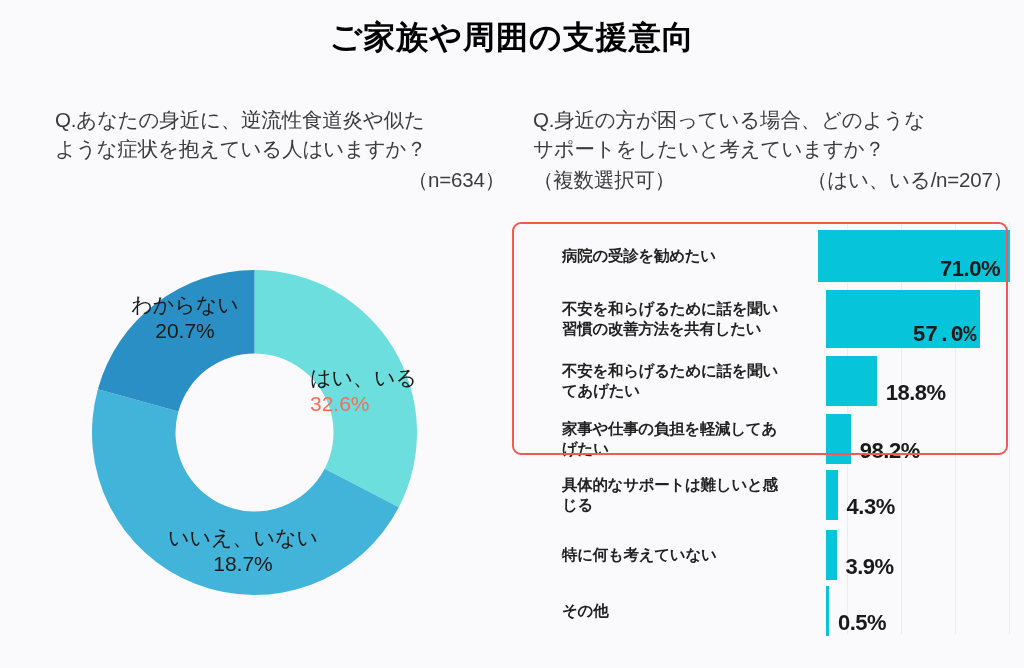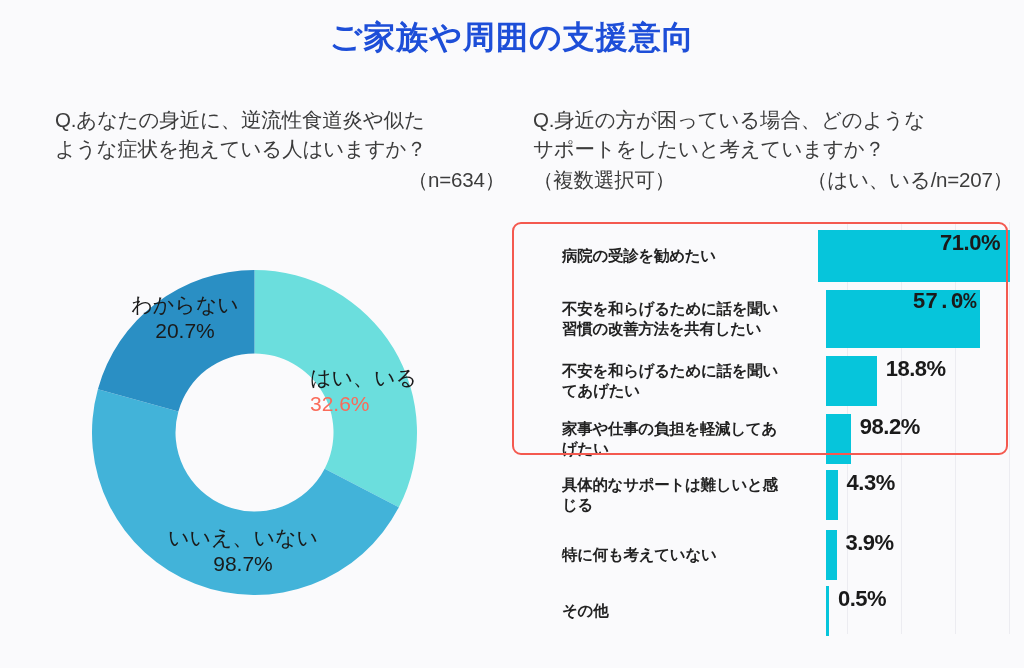--- a/index.html
+++ b/index.html
@@ -17,21 +17,21 @@
 
   
   #page-title {
     position: absolute;
     top: 18px;
     left: 0;
     width: 1024px;
     text-align: center;
     font-size: 32px;
     font-weight: bold;
-    color: #1d4ed8;
+    color: #000000;
     letter-spacing: 1px;
     line-height: 1.2;
   }
 
   
   .question {
     position: absolute;
     color: #3c3c3c;
     font-size: 20.5px;
     line-height: 1.42;
@@ -137,21 +137,21 @@
     color: #222;
     line-height: 1.3;
     letter-spacing: -0.3px;
     margin-left: 32px;
   }
   .bar-wrap {
     position: relative;
     flex: 1;
     height: 100%;
     display: flex;
-    align-items: flex-start;
+    align-items: flex-end;
   }
   .bar {
     background: #06c5db;
     height: 100%;
     flex: none;
   }
   .bar-val {
     font-size: 22px;
     font-weight: bold;
     color: #1a1a1a;
@@ -212,21 +212,21 @@
 <div class="donut-label" id="label-wakaranai">
   <div>わからない</div>
   <div>20.7%</div>
 </div>
 <div class="donut-label" id="label-hai">
   <div>はい、いる</div>
   <div class="pct-red">32.6%</div>
 </div>
 <div class="donut-label" id="label-iie">
   <div>いいえ、いない</div>
-  <div>98.7%</div>
+  <div>18.7%</div>
 </div>
 
 <div id="bar-chart">
   <div id="gridlines">
       <div class="gridline" style="left: 335px;"></div>
       <div class="gridline" style="left: 389px;"></div>
       <div class="gridline" style="left: 443px;"></div>
       <div class="gridline" style="left: 497px;"></div>
     </div>
   <div id="bar-rows">

